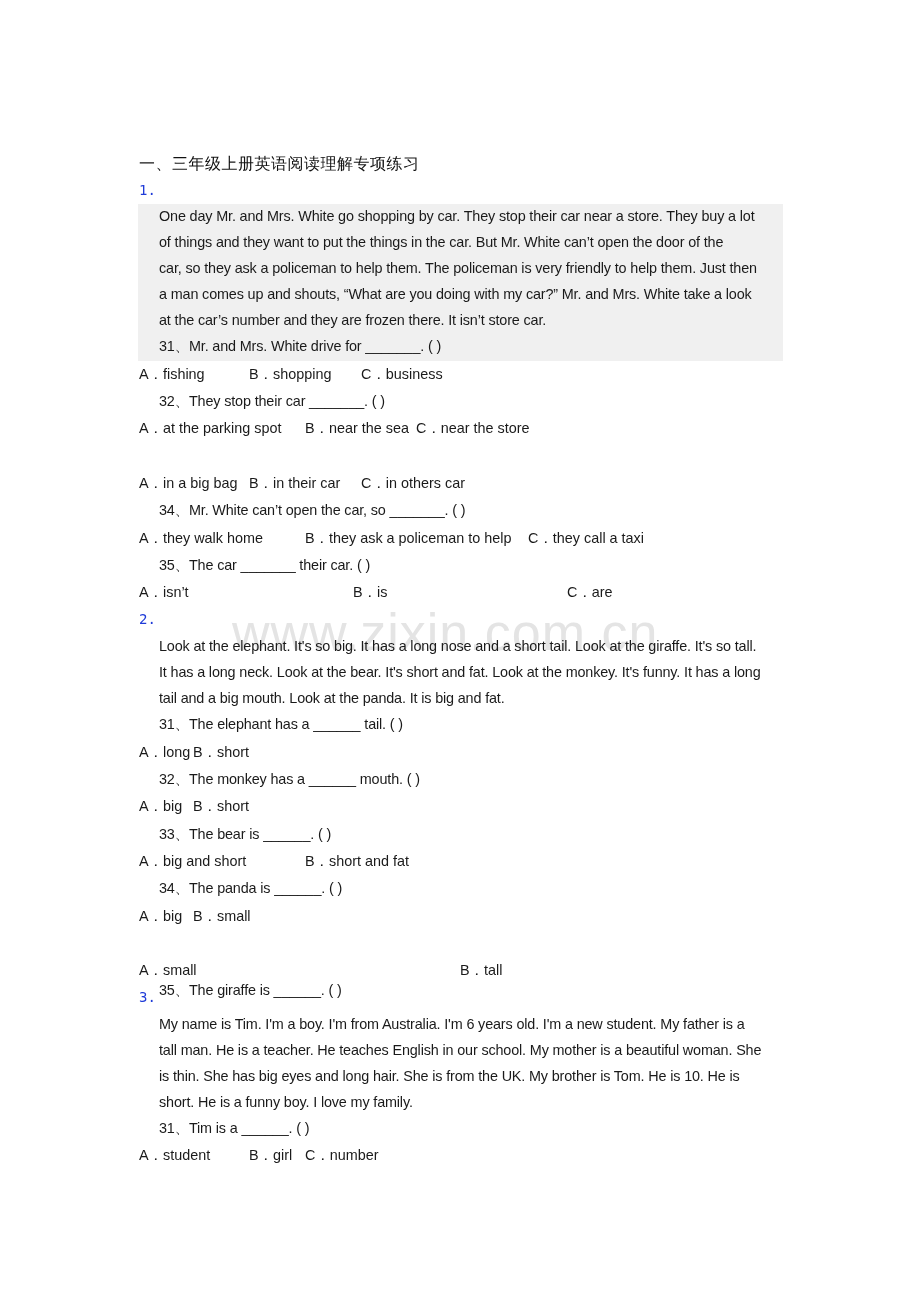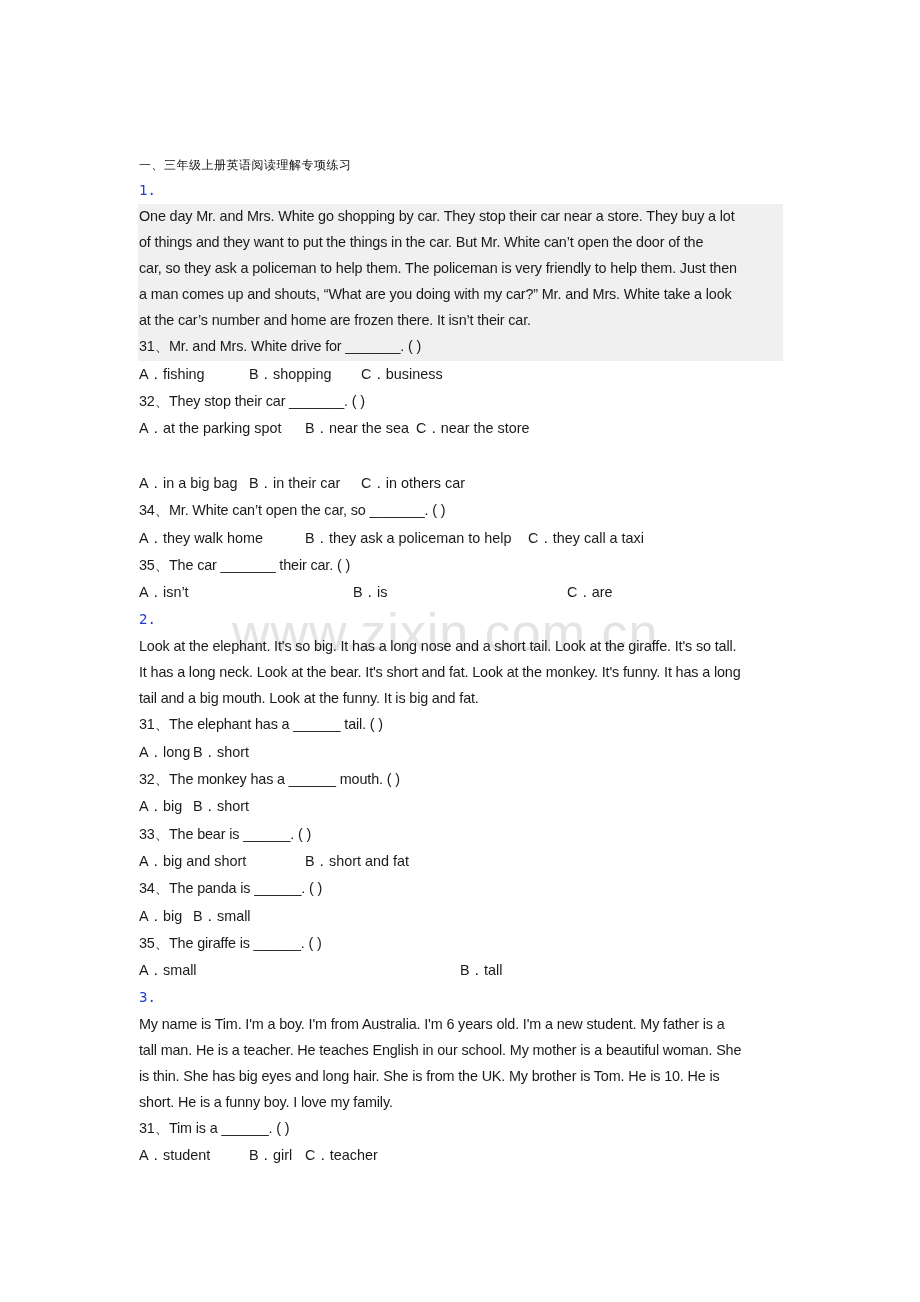--- a/index.html
+++ b/index.html
@@ -1,25 +1,25 @@
 <!DOCTYPE html>
 <html><head>
 <meta charset="utf-8">
 <style>
   html, body { margin: 0; padding: 0; background: #ffffff; }
   body { width: 920px; height: 1302px; position: relative; overflow: hidden;
          font-family: "Liberation Sans", "DejaVu Sans", sans-serif; color: #1a1a1a; }
   .page { position: absolute; left: 0; top: 0; width: 920px; height: 1302px; }
-  .title { position: absolute; left: 139px; top: 153px; font-size: 12px; line-height: 24px;
-           font-family: Liberation Serif, serif; color: #111; letter-spacing: 0.5px; }
+  .title { position: absolute; left: 139px; top: 153px; font-size: 16px; line-height: 24px;
+           font-family: Liberation Mono, monospace; color: #111; letter-spacing: 0.5px; }
   .qnum { position: absolute; left: 139px; font-size: 14px; line-height: 18px; color: #1f3bd8;
           font-family: "DejaVu Sans Mono", monospace; }
   .shade { position: absolute; left: 138px; top: 204px; width: 645px; height: 157px; background: #f0f0f0; }
   .line { position: absolute; left: 139px; font-size: 14.4px; line-height: 20px; white-space: nowrap;
-          font-family: "Liberation Sans", sans-serif; color: #1a1a1a; letter-spacing: -0.15px; }
+          font-family: "Liberation Sans", sans-serif; color: #1a1a1a; letter-spacing: -0.15px; padding-left: 20px; }
   .opt { position: absolute; font-size: 14.4px; line-height: 20px; white-space: nowrap;
          font-family: "Liberation Sans", sans-serif; color: #1a1a1a; }
   .watermark { position: absolute; left: 232px; top: 602px; font-size: 52px; line-height: 60px;
                color: #e4e4e4; font-family: "Liberation Sans", sans-serif; letter-spacing: 1px;
                pointer-events: none; z-index: 0; }
   .content { position: absolute; left: 0; top: 0; width: 100%; height: 100%; z-index: 1; }
 </style>
 </head>
 <body>
 
@@ -28,21 +28,21 @@
 
   <div class="content">
     <div class="title">一、三年级上册英语阅读理解专项练习</div>
 
     <div class="qnum" style="top:181px">1.</div>
     <div class="shade"></div>
     <div class="line" style="top:206px">One day Mr. and Mrs. White go shopping by car. They stop their car near a store. They buy a lot</div>
     <div class="line" style="top:232px">of things and they want to put the things in the car. But Mr. White can’t open the door of the</div>
     <div class="line" style="top:284px">a man comes up and shouts, “What are you doing with my car?” Mr. and Mrs. White take a look</div>
     <div class="line" style="top:258px">car, so they ask a policeman to help them. The policeman is very friendly to help them. Just then</div>
-    <div class="line" style="top:310px">at the car’s number and home are frozen there. It isn’t their car.</div>
+    <div class="line" style="top:310px">at the car’s number and they are frozen there. It isn’t store car.</div>
 
     <div class="line" style="top:336px">31、Mr. and Mrs. White drive for _______. (    )</div>
     <div class="opt" style="left:139px;top:364px">A．fishing</div>
     <div class="opt" style="left:249px;top:364px">B．shopping</div>
     <div class="opt" style="left:361px;top:364px">C．business</div>
 
     <div class="line" style="top:391px">32、They stop their car _______. (    )</div>
     <div class="opt" style="left:139px;top:418px">A．at the parking spot</div>
     <div class="opt" style="left:305px;top:418px">B．near the sea</div>
     <div class="opt" style="left:416px;top:418px">C．near the store</div>
@@ -57,46 +57,46 @@
     <div class="opt" style="left:528px;top:528px">C．they call a taxi</div>
 
     <div class="line" style="top:555px">35、The car _______ their car. (    )</div>
     <div class="opt" style="left:139px;top:582px">A．isn’t</div>
     <div class="opt" style="left:353px;top:582px">B．is</div>
     <div class="opt" style="left:567px;top:582px">C．are</div>
 
     <div class="qnum" style="top:610px">2.</div>
     <div class="line" style="top:662px">It has a long neck. Look at the bear. It's short and fat. Look at the monkey. It's funny. It has a long</div>
     <div class="line" style="top:636px">Look at the elephant. It's so big. It has a long nose and a short tail. Look at the giraffe. It's so tall.</div>
-    <div class="line" style="top:688px">tail and a big mouth. Look at the funny. It is big and fat.</div>
+    <div class="line" style="top:688px">tail and a big mouth. Look at the panda. It is big and fat.</div>
 
     <div class="line" style="top:714px">31、The elephant has a ______ tail. (   )</div>
     <div class="opt" style="left:139px;top:742px">A．long</div>
     <div class="opt" style="left:193px;top:742px">B．short</div>
 
     <div class="line" style="top:769px">32、The monkey has a ______ mouth. (   )</div>
     <div class="opt" style="left:139px;top:796px">A．big</div>
     <div class="opt" style="left:193px;top:796px">B．short</div>
 
     <div class="line" style="top:824px">33、The bear is ______. (   )</div>
     <div class="opt" style="left:139px;top:851px">A．big and short</div>
     <div class="opt" style="left:305px;top:851px">B．short and fat</div>
 
     <div class="line" style="top:878px">34、The panda is ______. (   )</div>
     <div class="opt" style="left:139px;top:906px">A．big</div>
     <div class="opt" style="left:193px;top:906px">B．small</div>
 
-    <div class="line" style="top:933px">35、The giraffe is ______. (   )</div>
+    <div class="line" style="top:980px">35、The giraffe is ______. (   )</div>
     <div class="opt" style="left:139px;top:960px">A．small</div>
     <div class="opt" style="left:460px;top:960px">B．tall</div>
 
     <div class="qnum" style="top:988px">3.</div>
     <div class="line" style="top:1014px">My name is Tim. I'm a boy. I'm from Australia. I'm 6 years old. I'm a new student. My father is a</div>
     <div class="line" style="top:1040px">tall man. He is a teacher. He teaches English in our school. My mother is a beautiful woman. She</div>
     <div class="line" style="top:1066px">is thin. She has big eyes and long hair. She is from the UK. My brother is Tom. He is 10. He is</div>
     <div class="line" style="top:1092px">short. He is a funny boy. I love my family.</div>
 
     <div class="line" style="top:1118px">31、Tim is a ______. (    )</div>
     <div class="opt" style="left:139px;top:1145px">A．student</div>
     <div class="opt" style="left:249px;top:1145px">B．girl</div>
-    <div class="opt" style="left:305px;top:1145px">C．teacher</div>
+    <div class="opt" style="left:305px;top:1145px">C．number</div>
   </div>
 </div>
 
 </body></html>

